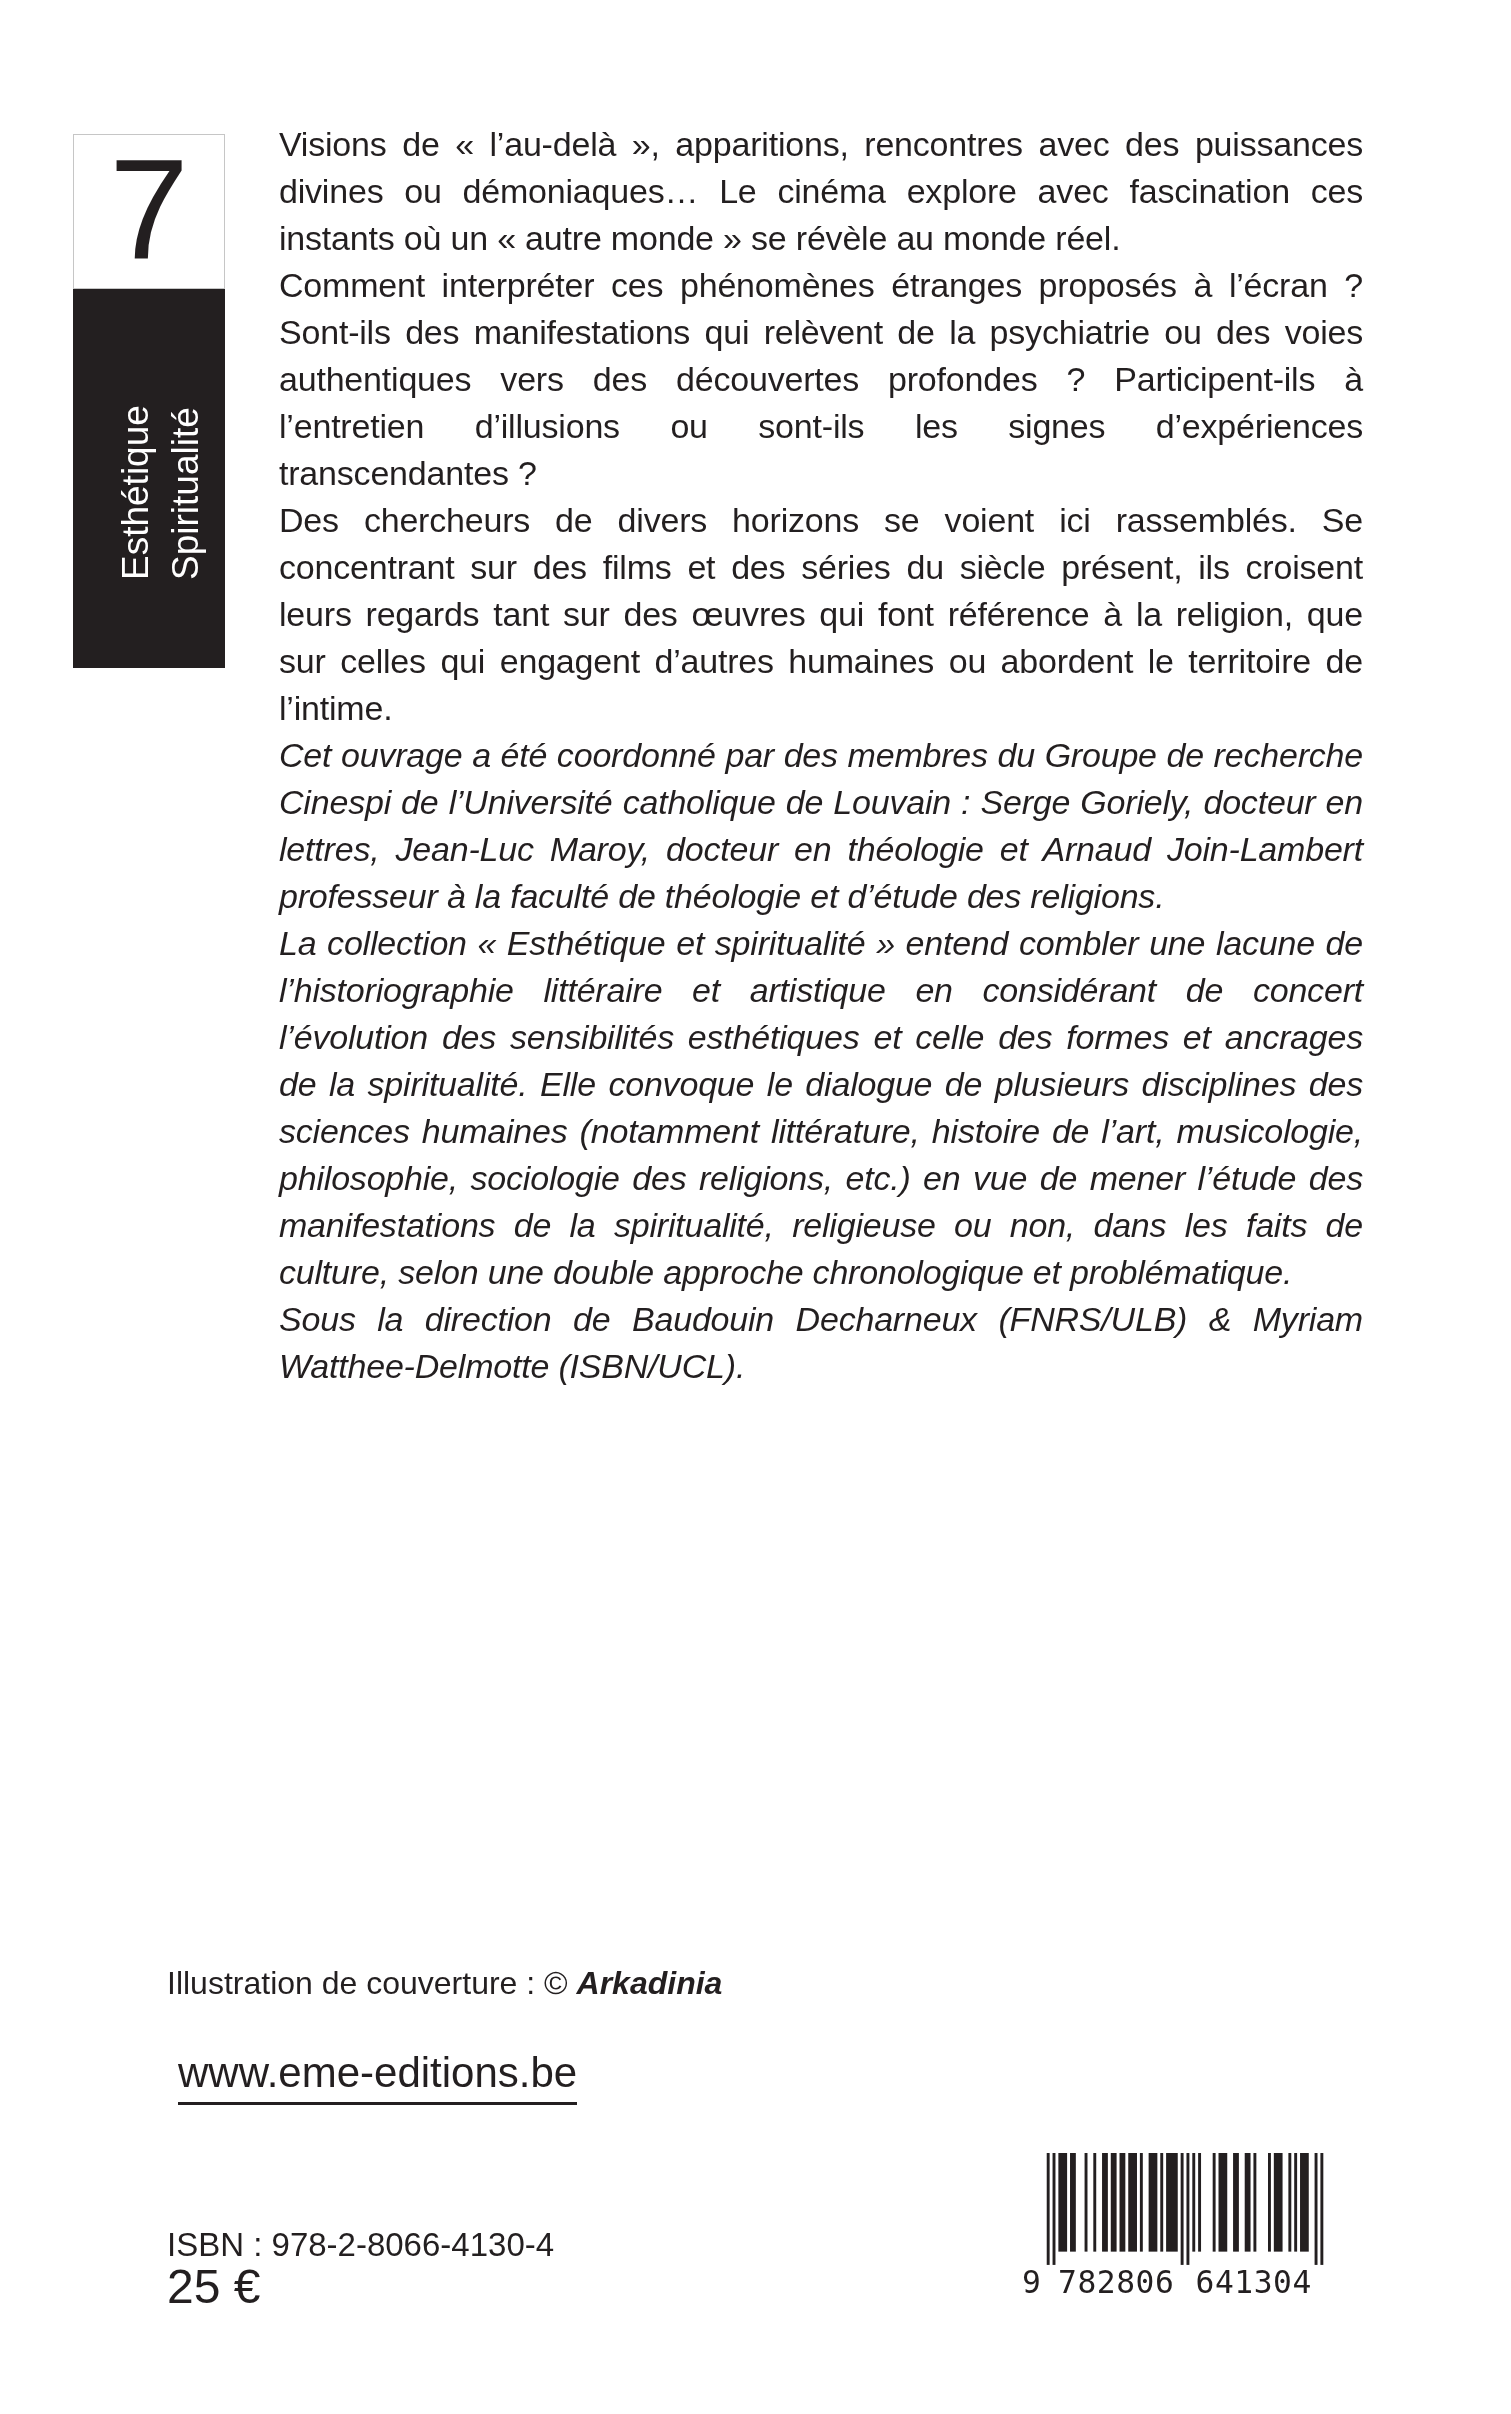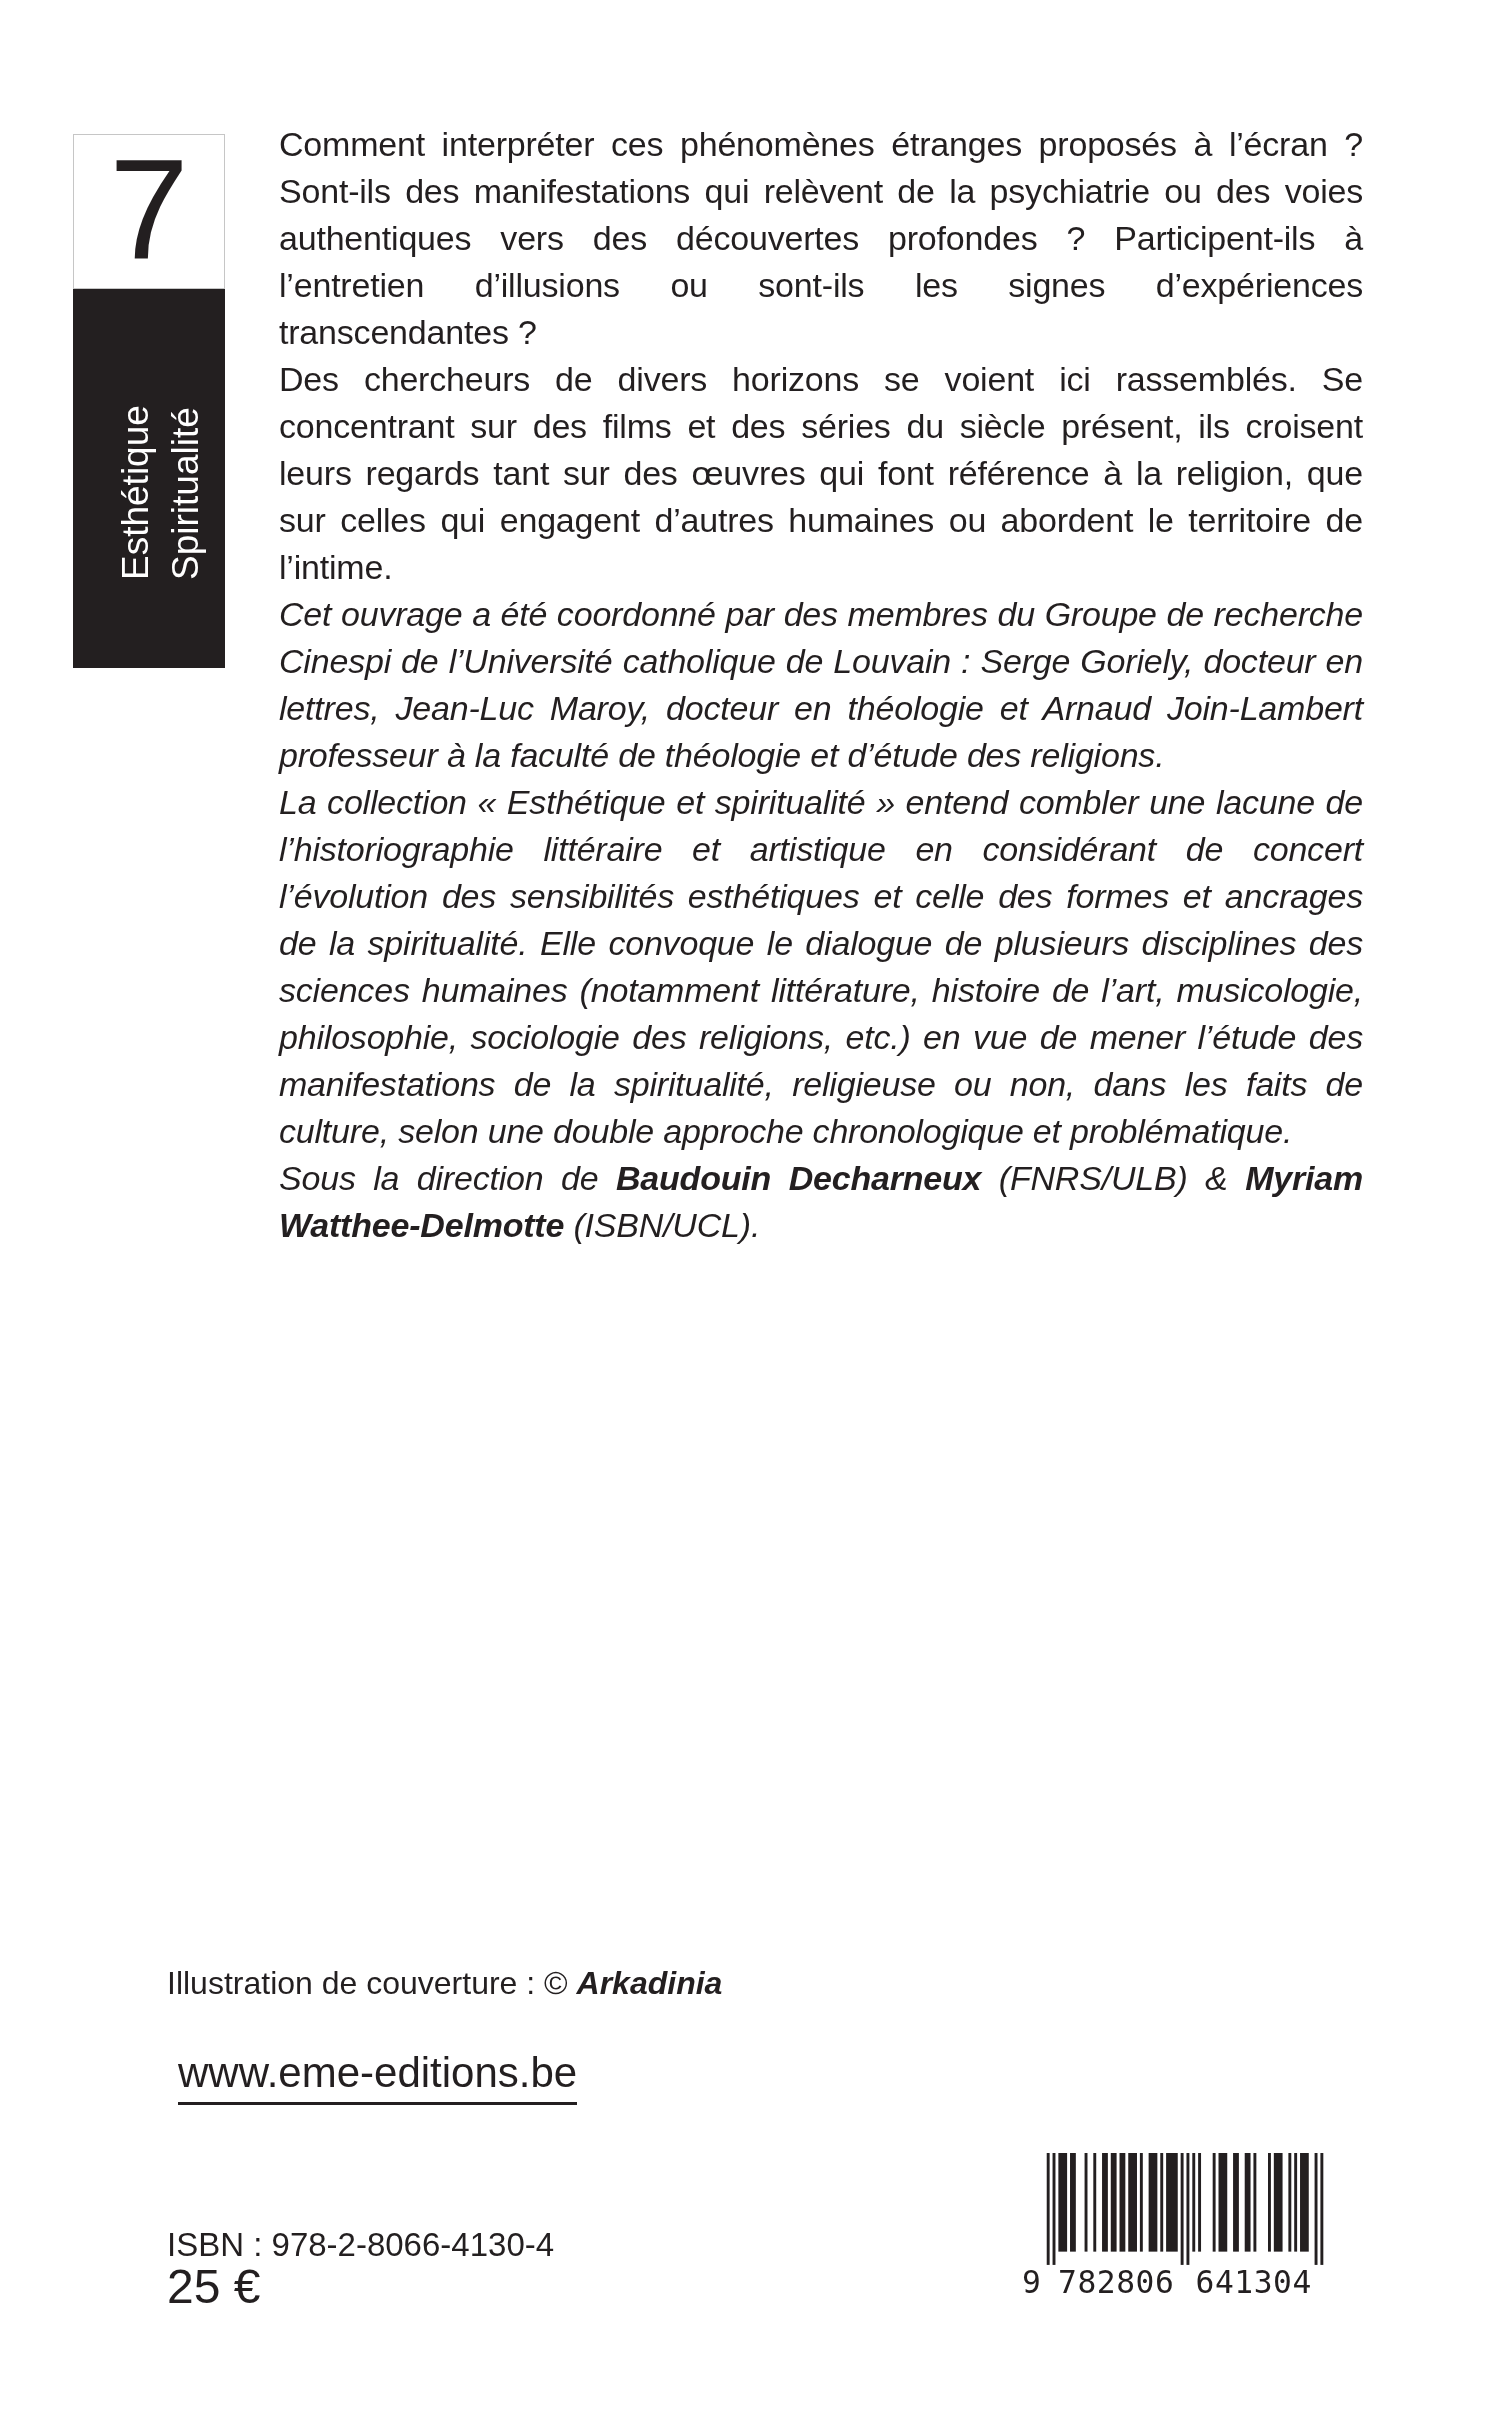--- a/index.html
+++ b/index.html
@@ -40,21 +40,21 @@
     letter-spacing:-0.2px;
   }
   .content p{margin:0;}
   .p1{margin-bottom:20px;}
   .p2{margin-bottom:27px;}
   .p3{margin-bottom:31px;}
   .p4{margin-bottom:63px;}
   .coord{margin-bottom:119px;}
   .coll{margin-bottom:47px;}
   .it{font-style:italic;}
-  .dir b{font-weight:bold;}
+  .dir b{font-weight:normal;}
   
   .credit{position:absolute; left:167px; top:1967px; font-size:32px; line-height:1;}
   .credit i{font-style:italic;font-weight:bold;}
   .url{
     position:absolute; left:178px; top:2052px; font-size:42px; line-height:1;
     padding-bottom:7.6px; border-bottom:3.8px solid #231f20;
   }
   .isbn{position:absolute; left:167px; top:2204px; font-size:33px; line-height:1;margin-top:24px;}
   .price{position:absolute; left:167px; top:2263px; font-size:48px; line-height:1;}
   .barcode{position:absolute; left:1018px; top:2153px;}
@@ -73,20 +73,21 @@
   </div>
 
   <div class="blackbox">
     <div class="vtext">
       <span>Esthétique</span>
       <span>Spiritualité</span>
     </div>
   </div>
 
   <div class="content">
+    <p class="p1">Visions de «&nbsp;l’au-delà&nbsp;», apparitions, rencontres avec des puissances divines ou démoniaques… Le cinéma explore avec fascination ces instants où un «&nbsp;autre monde&nbsp;» se révèle au monde réel.</p>
     <p class="p2">Comment interpréter ces phénomènes étranges proposés à l’écran&nbsp;? Sont-ils des manifestations qui relèvent de la psychiatrie ou des voies authentiques vers des découvertes profondes&nbsp;? Participent-ils à l’entretien d’illusions ou sont-ils les signes d’expériences transcendantes&nbsp;?</p>
     <p class="p3">Des chercheurs de divers horizons se voient ici rassemblés. Se concentrant sur des films et des séries du siècle présent, ils croisent leurs regards tant sur des œuvres qui font référence à la religion, que sur celles qui engagent d’autres humaines ou abordent le territoire de l’intime.</p>
     <p class="it coord">Cet ouvrage a été coordonné par des membres du Groupe de recherche Cinespi de l’Université catholique de Louvain&nbsp;: Serge Goriely, docteur en lettres, Jean-Luc Maroy, docteur en théologie et Arnaud Join-Lambert professeur à la faculté de théologie et d’étude des religions.</p>
     <p class="it coll">La collection «&nbsp;Esthétique et spiritualité&nbsp;» entend combler une lacune de l’historiographie littéraire et artistique en considérant de concert l’évolution des sensibilités esthétiques et celle des formes et ancrages de la spiritualité. Elle convoque le dialogue de plusieurs disciplines des sciences humaines (notamment littérature, histoire de l’art, musicologie, philosophie, sociologie des religions, etc.) en vue de mener l’étude des manifestations de la spiritualité, religieuse ou non, dans les faits de culture, selon une double approche chronologique et problématique.</p>
     <p class="it dir"><span>Sous la direction de </span><b>Baudouin Decharneux</b><span> (FNRS/ULB) &amp; </span><b>Myriam Watthee-Delmotte</b><span> (ISBN/UCL).</span></p>
   </div>
 
   <div class="credit"><span>Illustration de couverture&nbsp;: © </span><i>Arkadinia</i></div>
 
   <div class="url">www.eme-editions.be</div>

